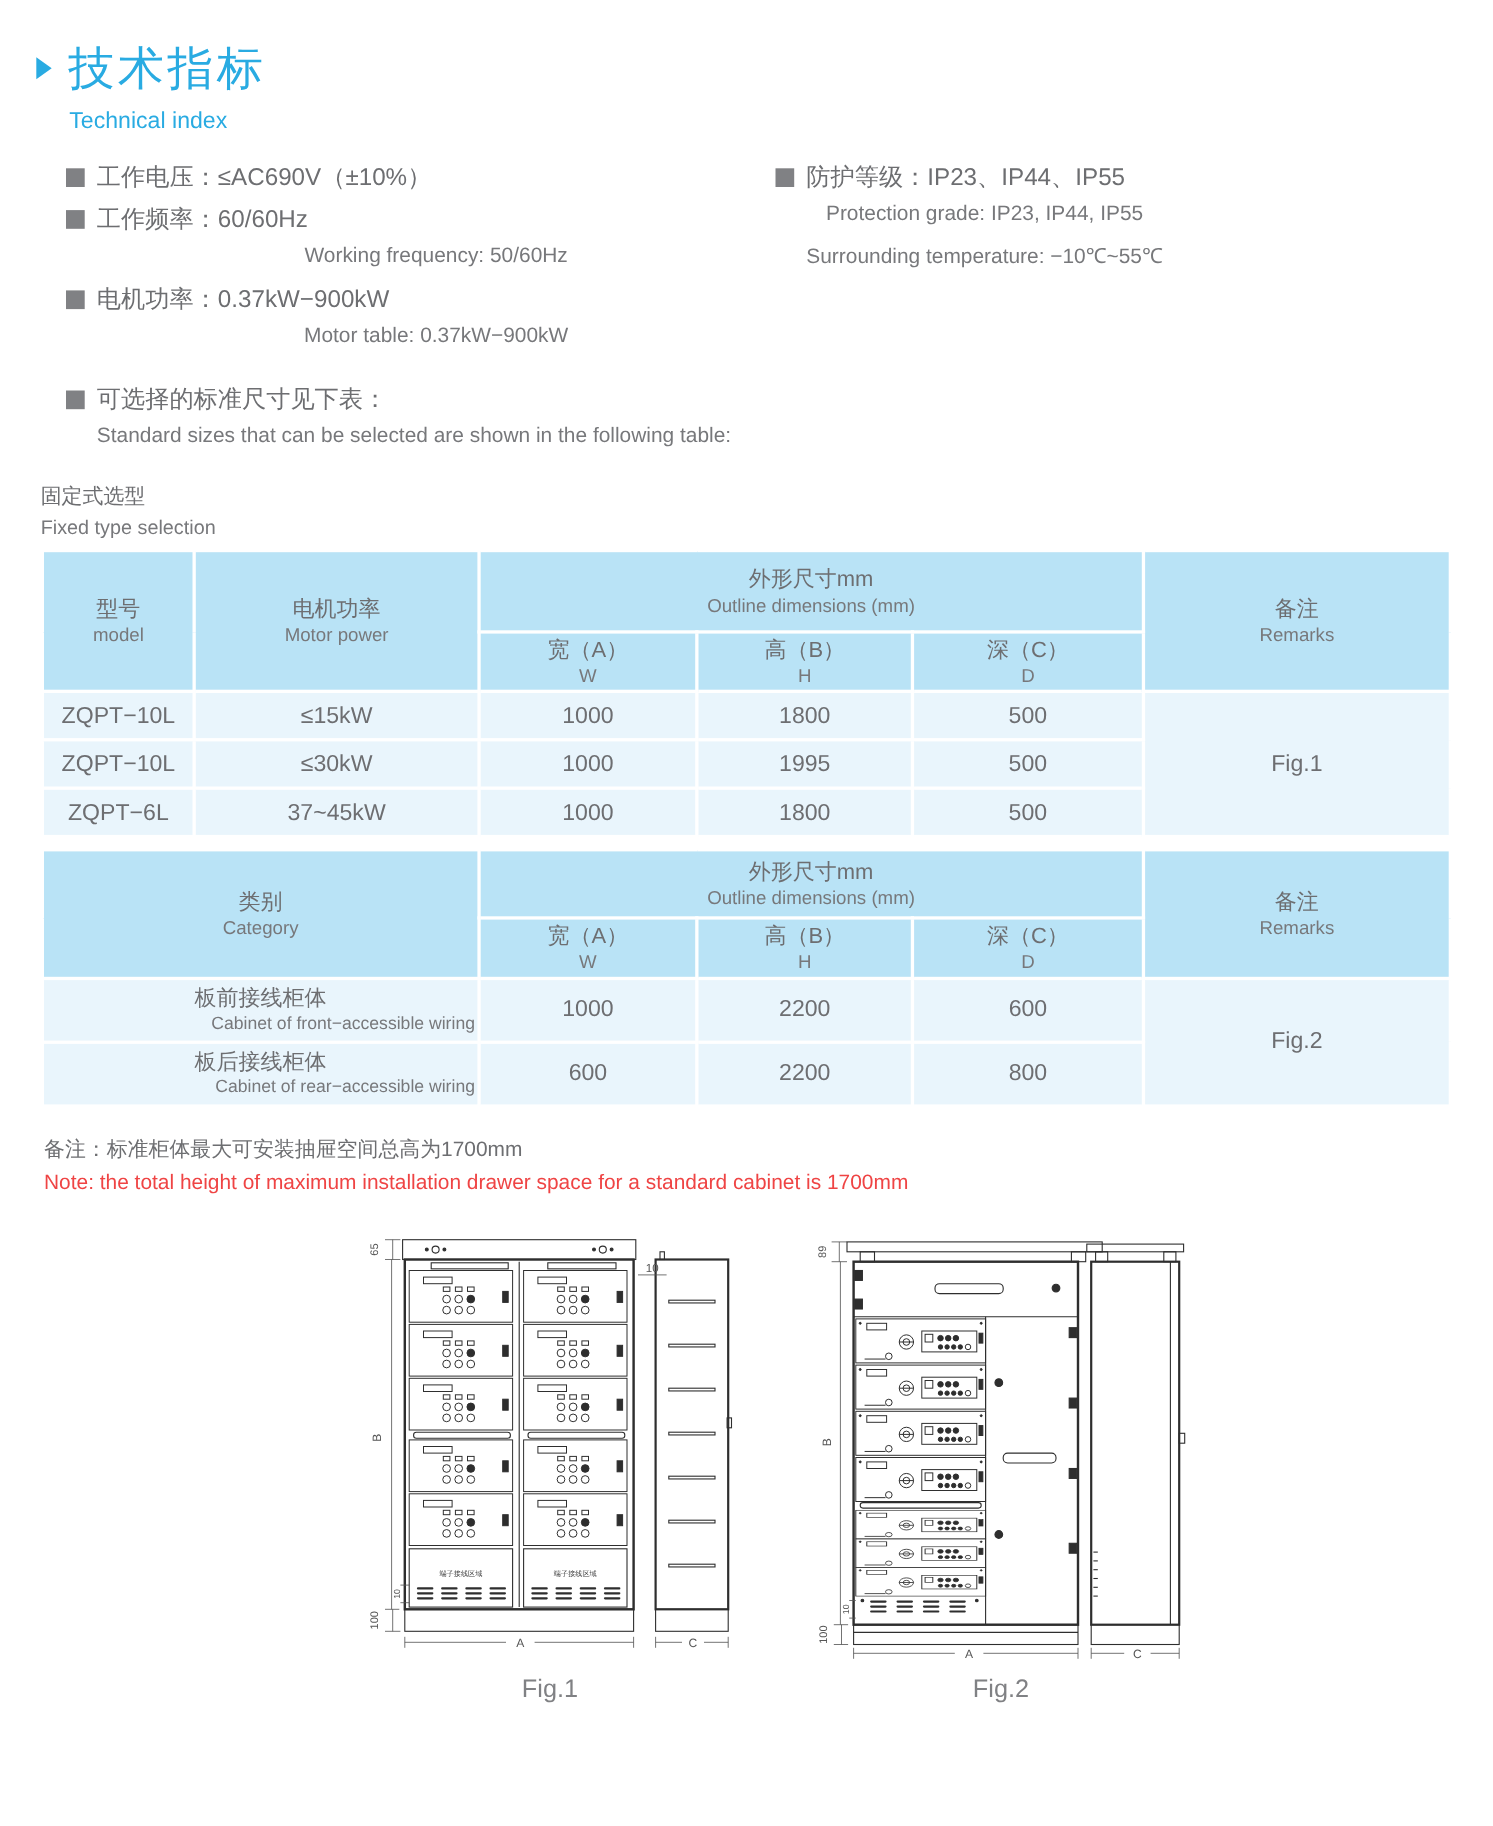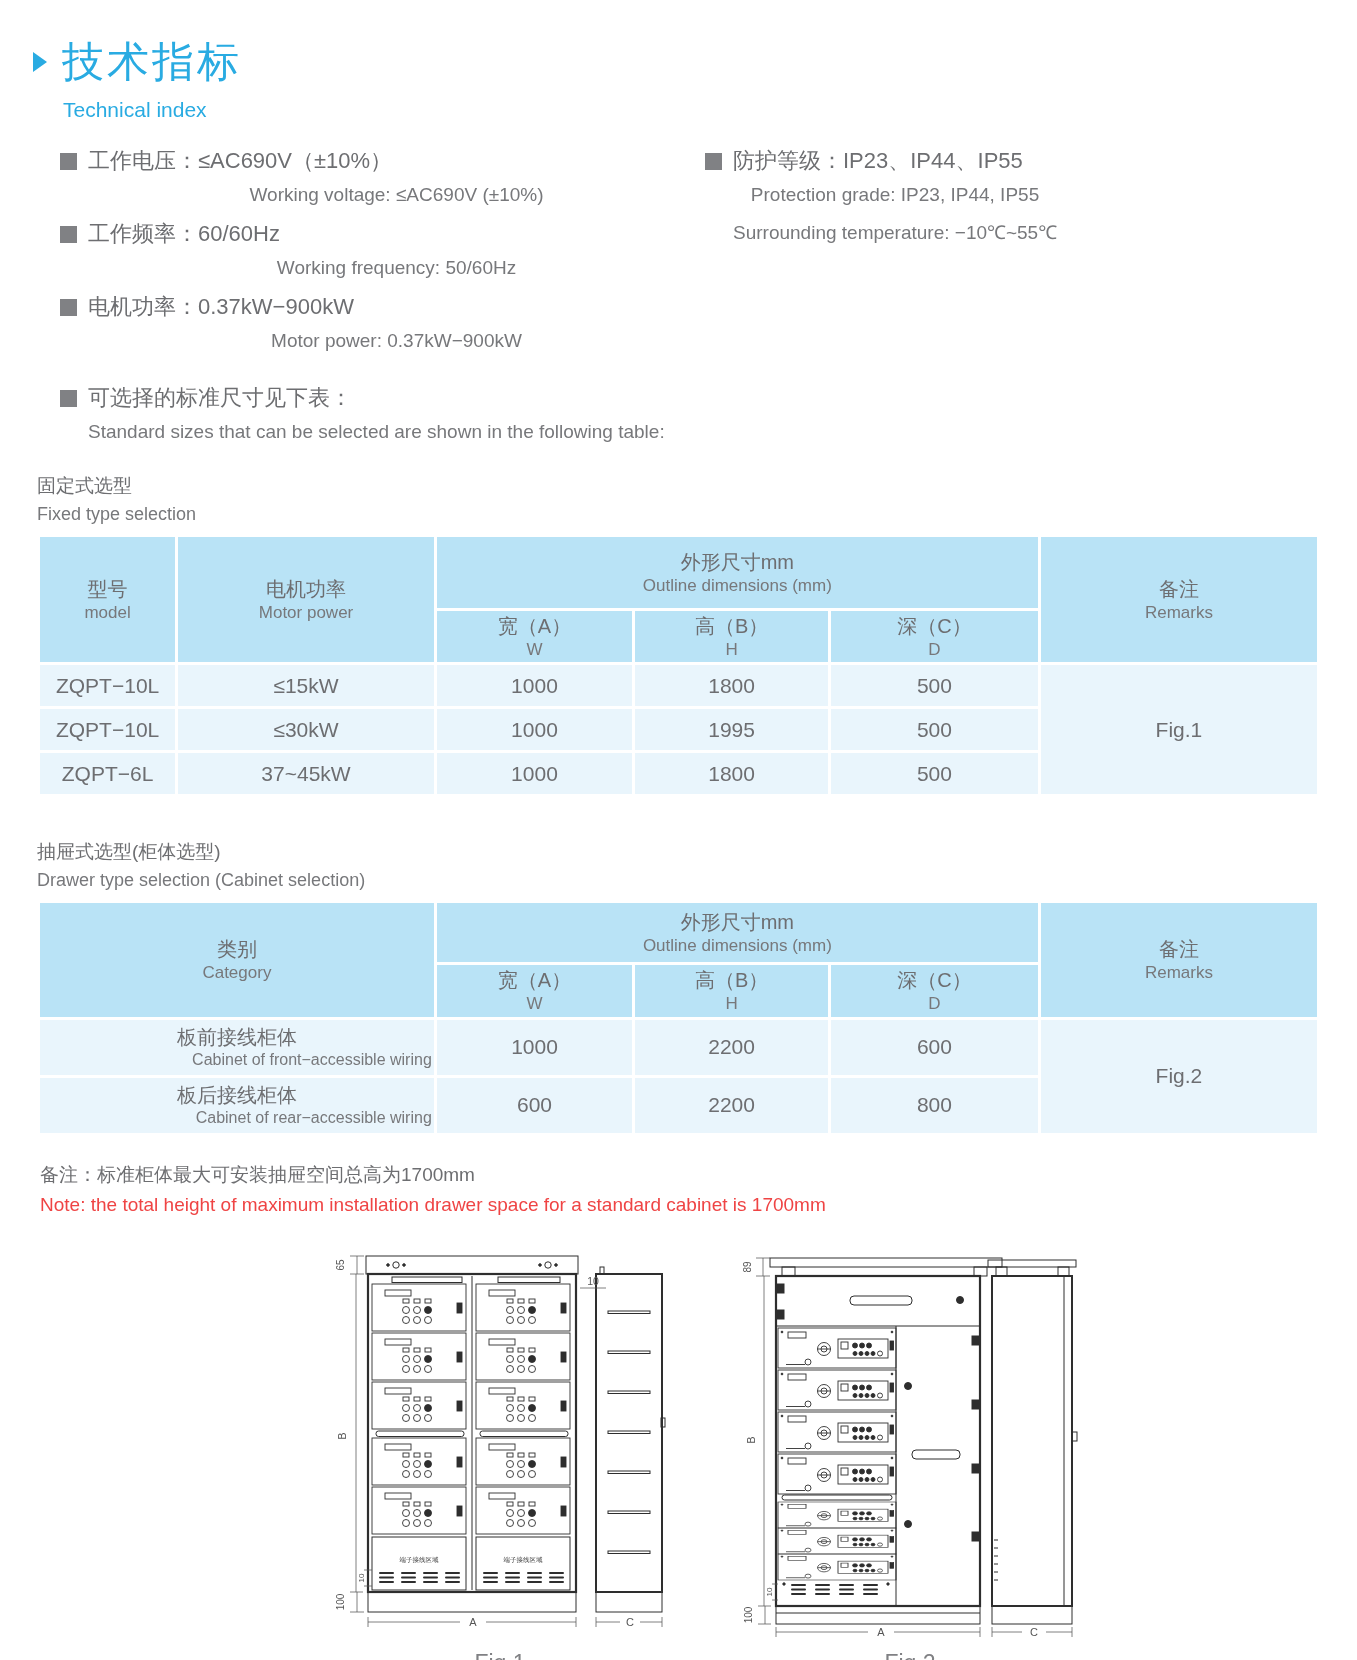--- a/index.html
+++ b/index.html
@@ -68,35 +68,34 @@
     <div class="title-en">Technical index</div>
   </div>
 
   <div class="specs">
     <div class="specs-col left">
       <div class="spec-item">
         <div class="cnrow">
             <span class="bullet"></span>
             <span>工作电压：≤AC690V（±10%）</span>
           </div>
-        <div class="enrow">Working voltage: ≤AC690V (±10%)</div>
       </div>
       <div class="spec-item">
         <div class="cnrow">
             <span class="bullet"></span>
             <span>工作频率：60/60Hz</span>
           </div>
         <div class="enrow">Working frequency: 50/60Hz</div>
       </div>
       <div class="spec-item">
         <div class="cnrow">
             <span class="bullet"></span>
             <span>电机功率：0.37kW−900kW</span>
           </div>
-        <div class="enrow">Motor power: 0.37kW−900kW</div>
+        <div class="enrow">Motor table: 0.37kW−900kW</div>
       </div>
     </div>
     <div class="specs-col right">
       <div class="spec-item">
         <div class="cnrow">
             <span class="bullet"></span>
             <span>防护等级：IP23、IP44、IP55</span>
           </div>
         <div class="enrow">Protection grade: IP23, IP44, IP55</div>
       </div>
@@ -181,24 +180,20 @@
       <tr>
         <td>ZQPT−6L</td>
         <td>37~45kW</td>
         <td>1000</td>
         <td>1800</td>
         <td>500</td>
       </tr>
     </tbody>
   </table>
 
-  <div class="tbl-caption second">
-    <div class="cap-cn">抽屉式选型(柜体选型)</div>
-    <div class="cap-en">Drawer type selection (Cabinet selection)</div>
-  </div>
 
   <table class="spec-table" id="drawer-table">
     <colgroup>
         <col style="width:31%">
         <col style="width:15.5%">
         <col style="width:15.3%">
         <col style="width:16.4%">
         <col style="width:21.8%">
       </colgroup>
     <thead>

